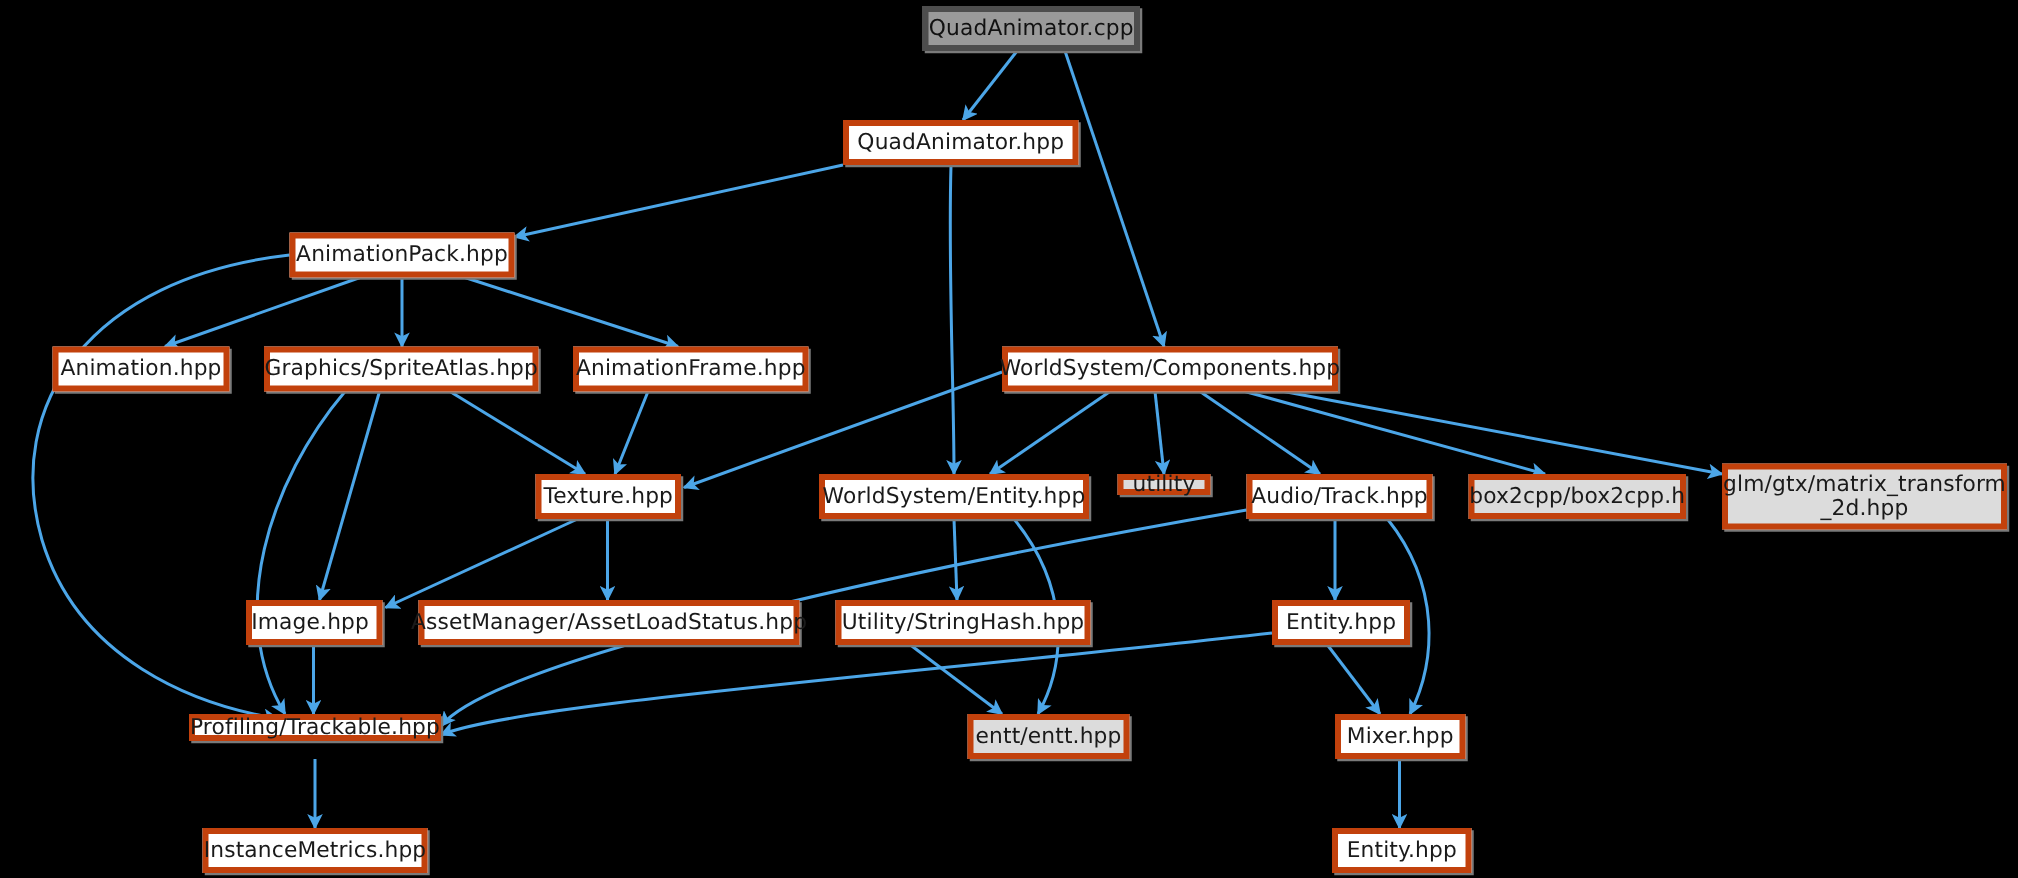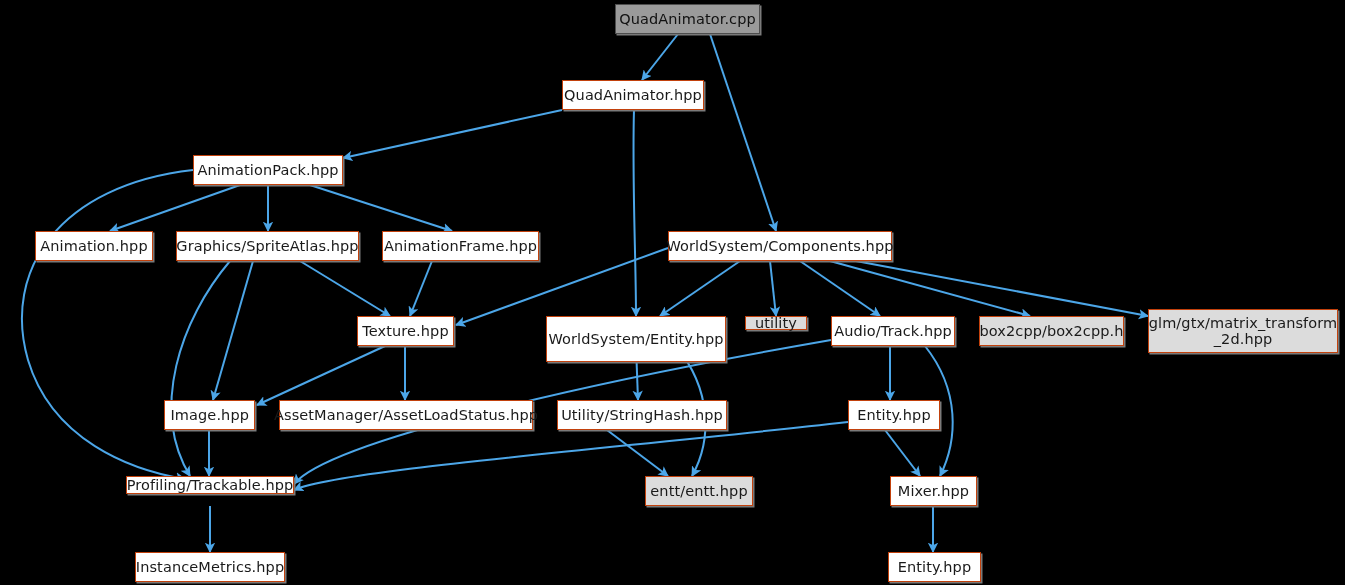--- a/index.html
+++ b/index.html
@@ -1,20 +1,20 @@
 <!DOCTYPE html>
 <html><head>
 <meta charset="utf-8">
 <style>
   html,body{margin:0;padding:0;background:#000;}
   #stage{position:relative;width:1345px;height:585px;background:#000;overflow:hidden;
          font-family:"DejaVu Sans","Liberation Sans",sans-serif;}
   svg.edges{position:absolute;left:0;top:0;width:1345px;height:585px;}
   .node{position:absolute;box-sizing:border-box;display:flex;align-items:center;
-        justify-content:center;text-align:center;border:1px solid #c2410c;
+        justify-content:center;text-align:center;border:4px solid #c2410c;
         box-shadow:1.5px 1.5px 0 0 #7a7a7a;background:#ffffff;color:#1a1a1a;
         font-size:14.5px;line-height:1.12;letter-spacing:0.1px;padding:0 5px;}
   .node.gray{background:#dcdcdc;}
   .node.root{background:#9a9a9a;border-color:#4d4d4d;color:#111;}
   .node .lbl{display:block;white-space:pre-line;}
 </style>
 </head>
 <body>
 
 <div id="stage">
@@ -55,42 +55,42 @@
         <path d="M 848,422 C 600,450 340,470 294,490" fill="none" stroke="#4ca6e8" stroke-width="2" marker-end="url(#arrow)"></path>
         <path d="M 209,430 L 209,476" fill="none" stroke="#4ca6e8" stroke-width="2" marker-end="url(#arrow)"></path>
         <path d="M 210,506 L 210,552" fill="none" stroke="#4ca6e8" stroke-width="2" marker-end="url(#arrow)"></path>
         <path d="M 933,506 L 933,552" fill="none" stroke="#4ca6e8" stroke-width="2" marker-end="url(#arrow)"></path>
       </g>
   </svg>
   <div id="node-group">
       <div class="node root" style="left: 615px; top: 4px; width: 145px; height: 30px;">
         <span class="lbl">QuadAnimator.cpp</span>
       </div>
-      <div class="node" style="left: 562px; top: 80px; width: 142px; height: 30px; align-items: center;">
+      <div class="node" style="left: 562px; top: 80px; width: 157px; height: 30px; align-items: center;">
         <span class="lbl">QuadAnimator.hpp</span>
       </div>
       <div class="node" style="left: 193px; top: 155px; width: 150px; height: 30px;">
         <span class="lbl">AnimationPack.hpp</span>
       </div>
       <div class="node" style="left: 35px; top: 231px; width: 118px; height: 30px;">
         <span class="lbl">Animation.hpp</span>
       </div>
       <div class="node" style="left: 176px; top: 231px; width: 183px; height: 30px;">
         <span class="lbl">Graphics/SpriteAtlas.hpp</span>
       </div>
       <div class="node" style="left: 382px; top: 231px; width: 157px; height: 30px;">
         <span class="lbl">AnimationFrame.hpp</span>
       </div>
       <div class="node" style="left: 668px; top: 231px; width: 224px; height: 30px;">
         <span class="lbl">WorldSystem/Components.hpp</span>
       </div>
       <div class="node" style="left: 357px; top: 316px; width: 97px; height: 30px;">
         <span class="lbl">Texture.hpp</span>
       </div>
-      <div class="node" style="left: 546px; top: 316px; width: 180px; height: 46px;">
+      <div class="node" style="left: 546px; top: 316px; width: 180px; height: 30px;">
         <span class="lbl">WorldSystem/Entity.hpp</span>
       </div>
       <div class="node gray" style="left: 745px; top: 316px; width: 62px; height: 14px;">
         <span class="lbl">utility</span>
       </div>
       <div class="node" style="left: 831px; top: 316px; width: 124px; height: 30px;">
         <span class="lbl">Audio/Track.hpp</span>
       </div>
       <div class="node gray" style="left: 979px; top: 316px; width: 145px; height: 30px;">
         <span class="lbl">box2cpp/box2cpp.h</span>

